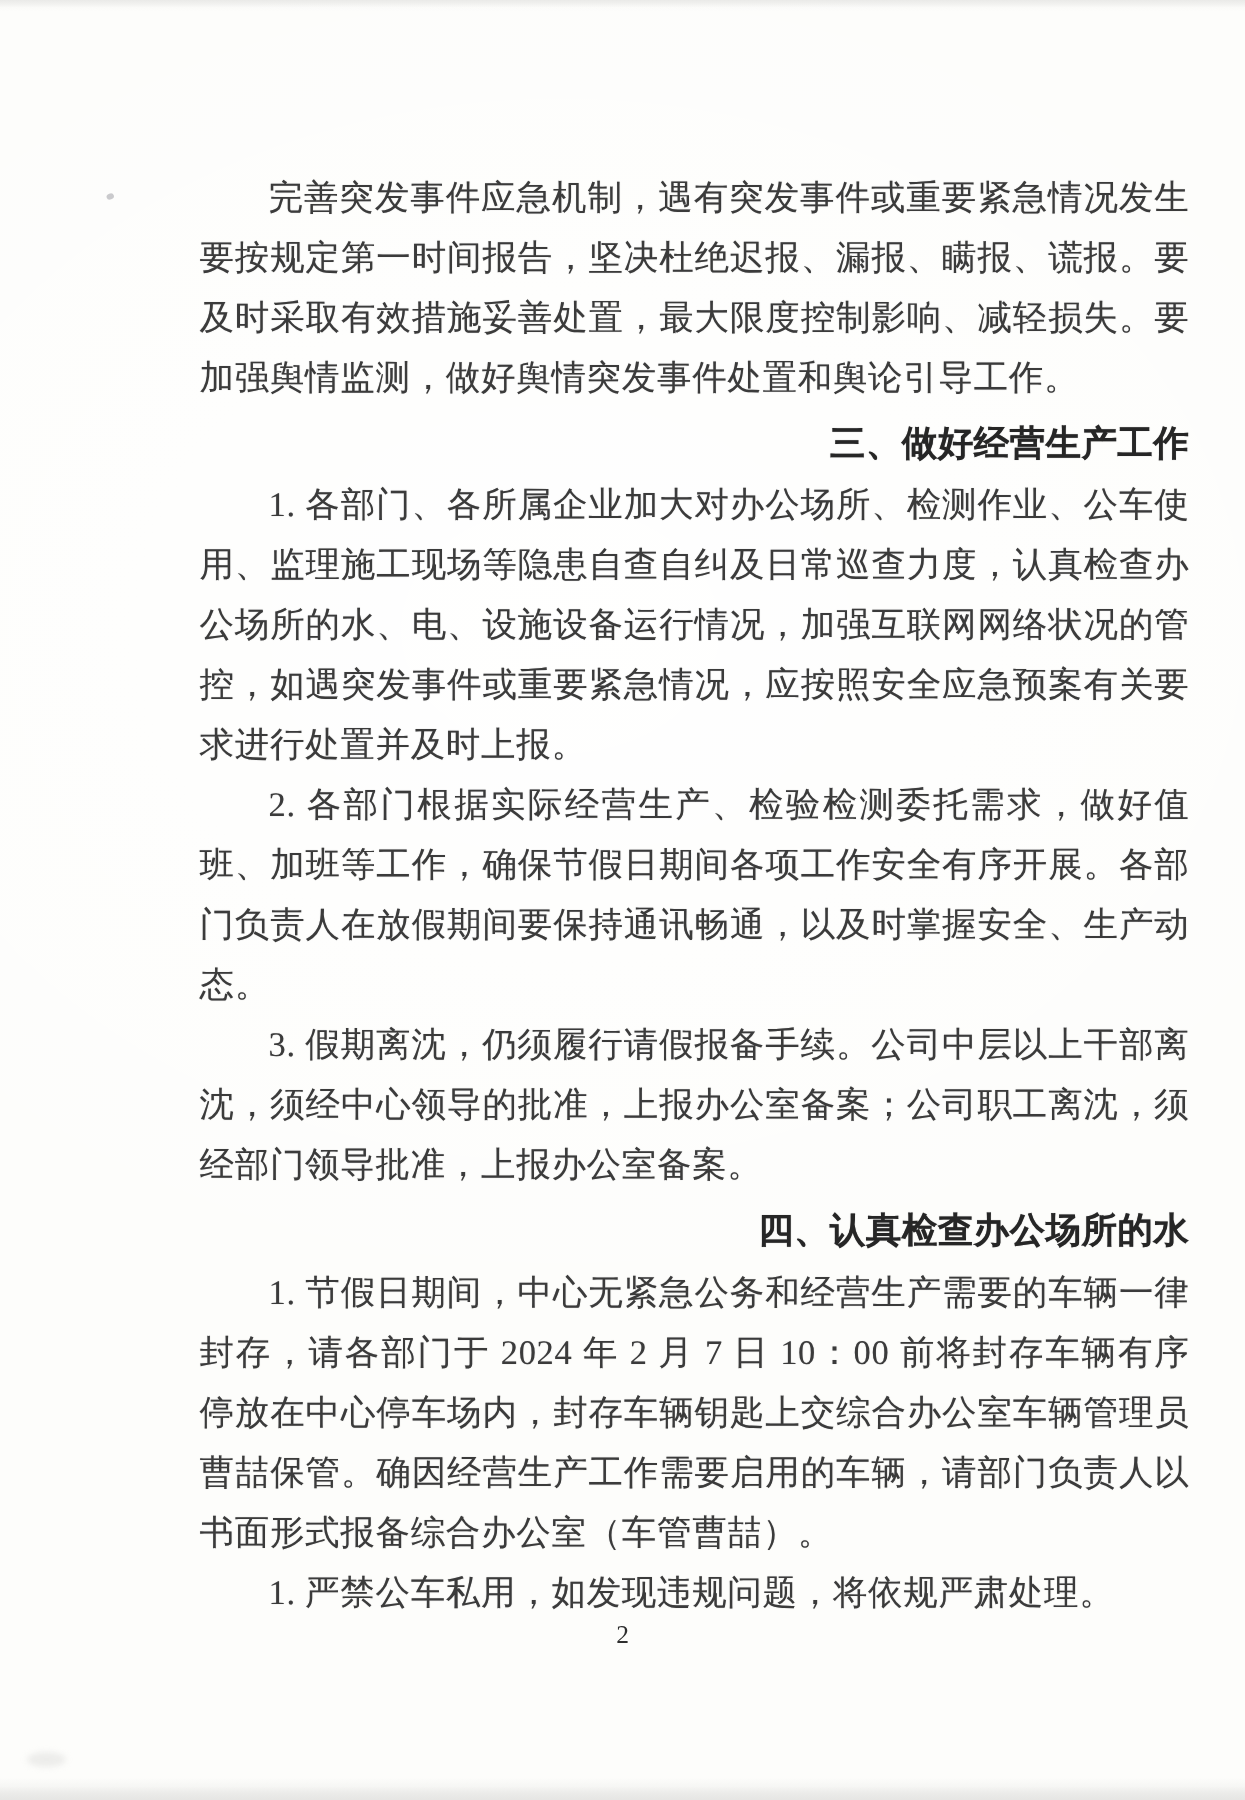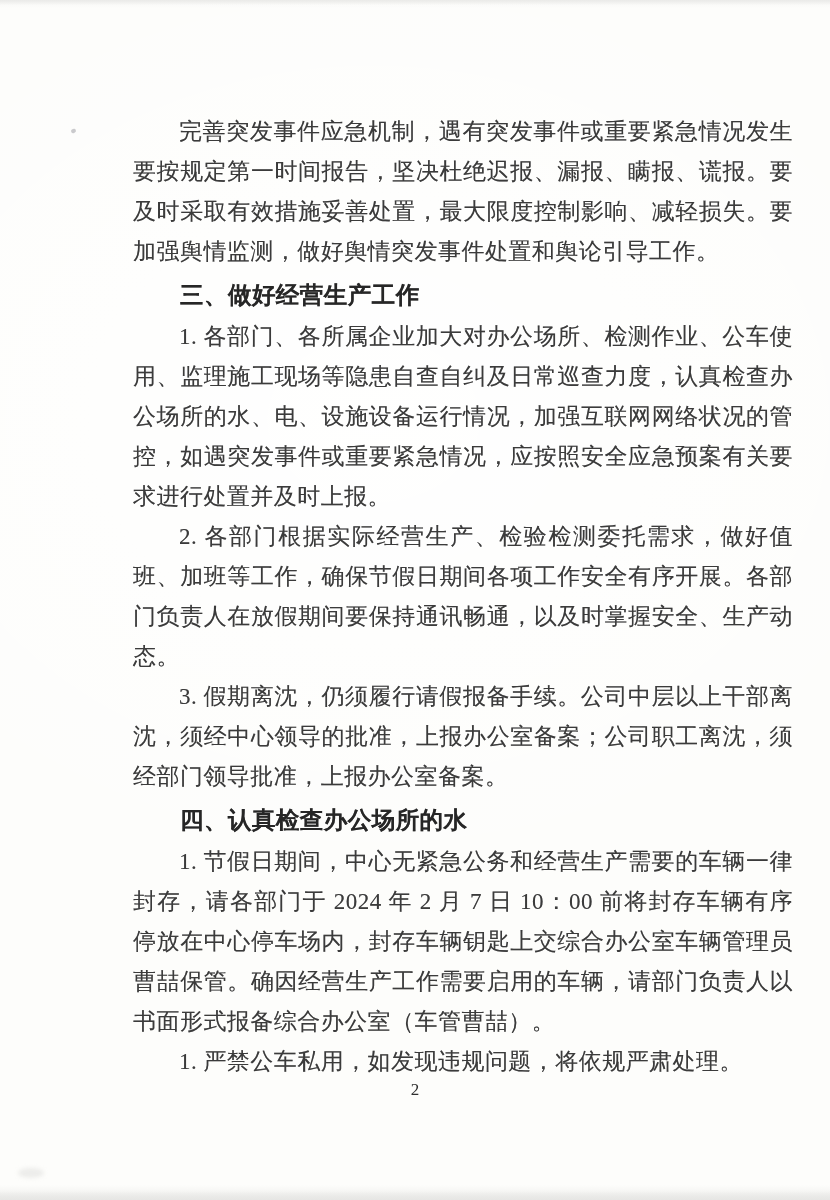--- a/index.html
+++ b/index.html
@@ -47,21 +47,21 @@
     margin: 0;
     text-indent: 2em;
     text-shadow: 0 0 0.6px rgba(70,70,75,0.45);
   }
   .para.heading {
     font-family: "Liberation Sans", "DejaVu Sans", sans-serif;
     font-weight: bold;
     color: #262626;
     font-size: 23.5px;
     margin: 3px 0 2px 0;
-    text-align: left;
+    text-align: right;
     text-shadow: 0 0 0.5px rgba(30,30,32,0.6);
   }
   .page-number {
     position: absolute;
     left: 0;
     right: 0;
     top: 1078px;
     text-align: center;
     font-size: 17px;
     line-height: 24px;

